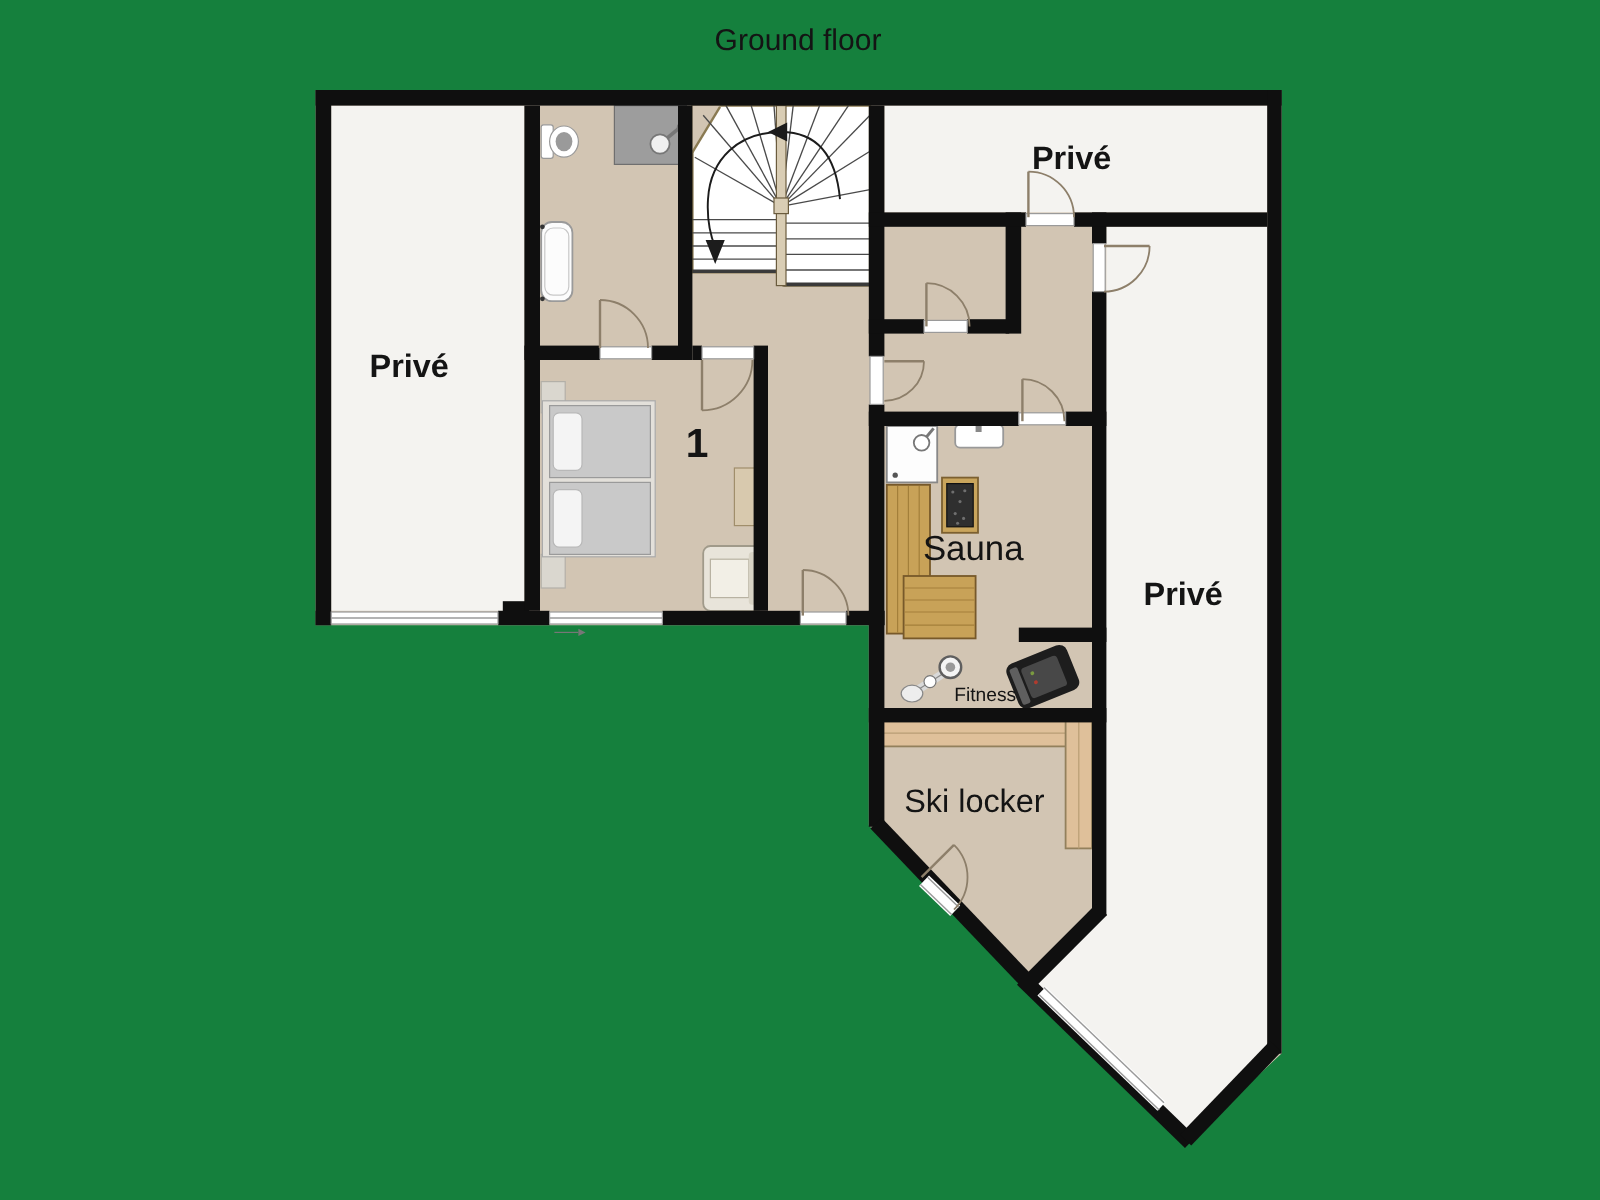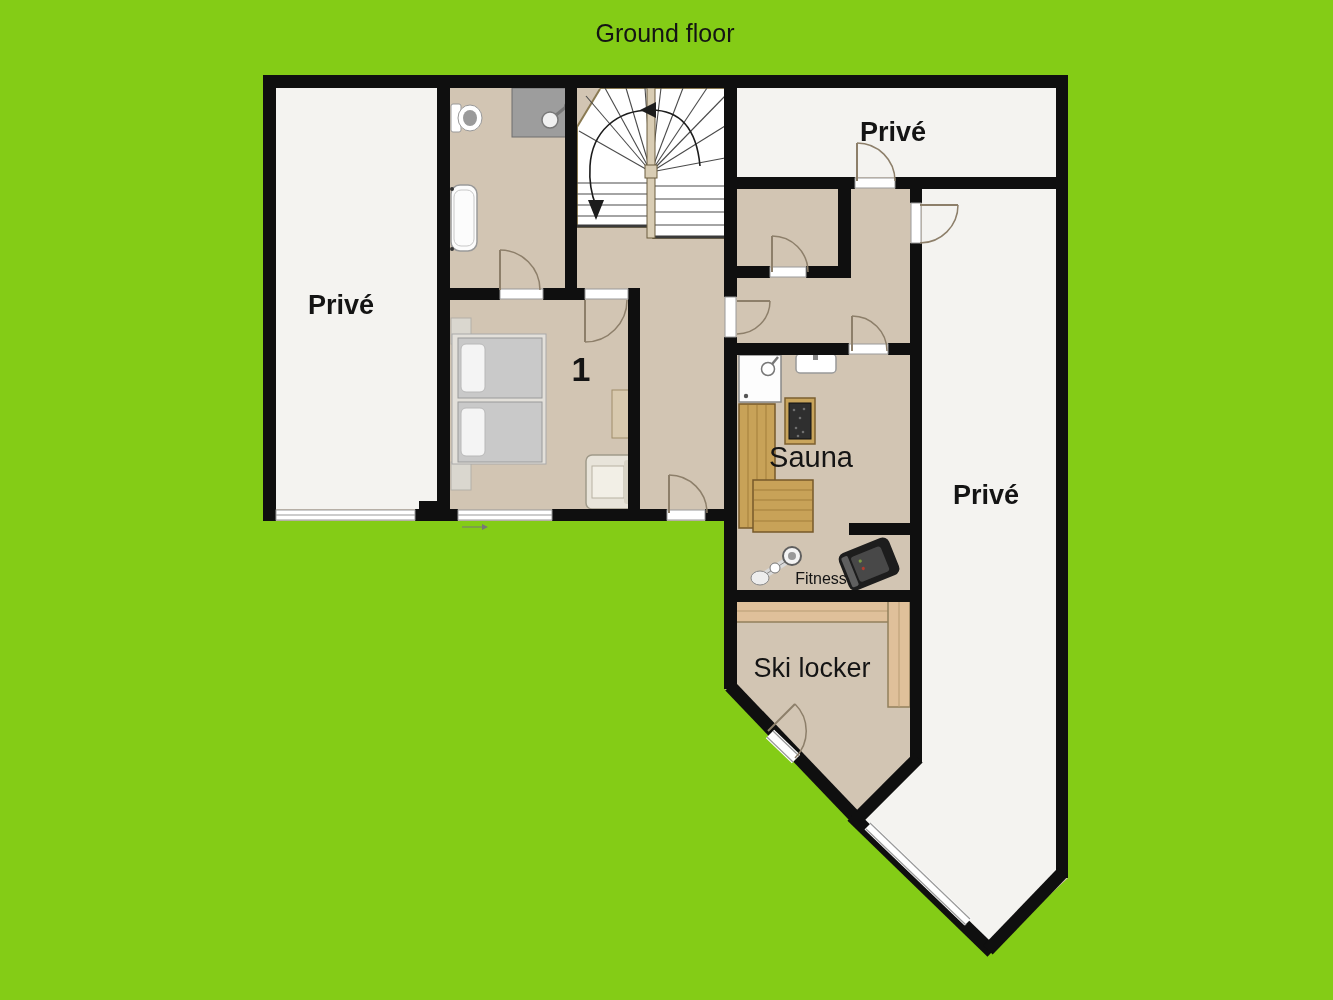--- a/index.html
+++ b/index.html
@@ -1,16 +1,16 @@
 <!DOCTYPE html>
 <html style="--color-wall: #0f0f0f; --color-floor: #d2c5b3; --color-private_floor: #f4f3f0; --color-wood_bench: #c8a258; --color-wood_shelf: #dfc09a; --color-door_swing: #8d7f6a; --color-text: #141414;"><head>
 <meta charset="utf-8">
 <style>
   html,body{margin:0;padding:0;background:#ffffff;}
-  .page{width:1333px;height:1000px;position:relative;background:#84cc16;overflow:hidden;}
+  .page{width:1333px;height:1000px;position:relative;background:#15803d;overflow:hidden;}
   svg text{font-family:"Liberation Sans","DejaVu Sans",sans-serif;}
   .wall{fill:var(--color-wall);}
   .wline{stroke:var(--color-wall);}
   .floor{fill:var(--color-floor);}
   .pfloor{fill:var(--color-private_floor);}
   .door{stroke:var(--color-door_swing);stroke-width:1.5;fill:none;}
   .leaf{stroke:var(--color-door_swing);stroke-width:2;}
   .thr{fill:#ffffff;stroke:#9a9a9a;stroke-width:1;}
   .win{fill:#ffffff;stroke:#9a9a9a;stroke-width:1;}
   .glass{stroke:#9a9a9a;stroke-width:1.2;}

